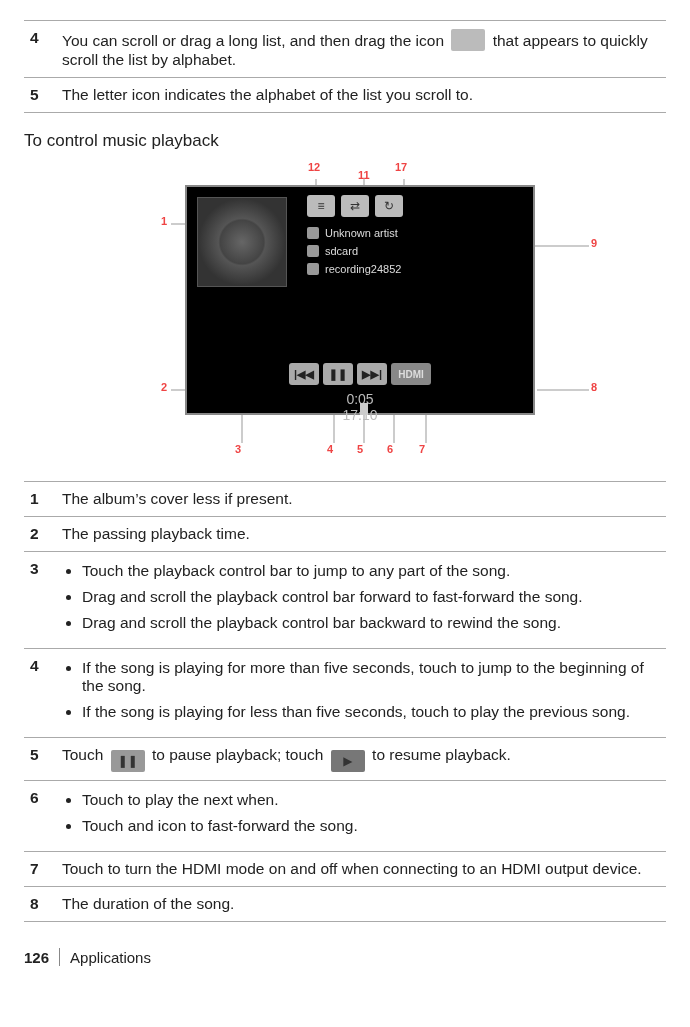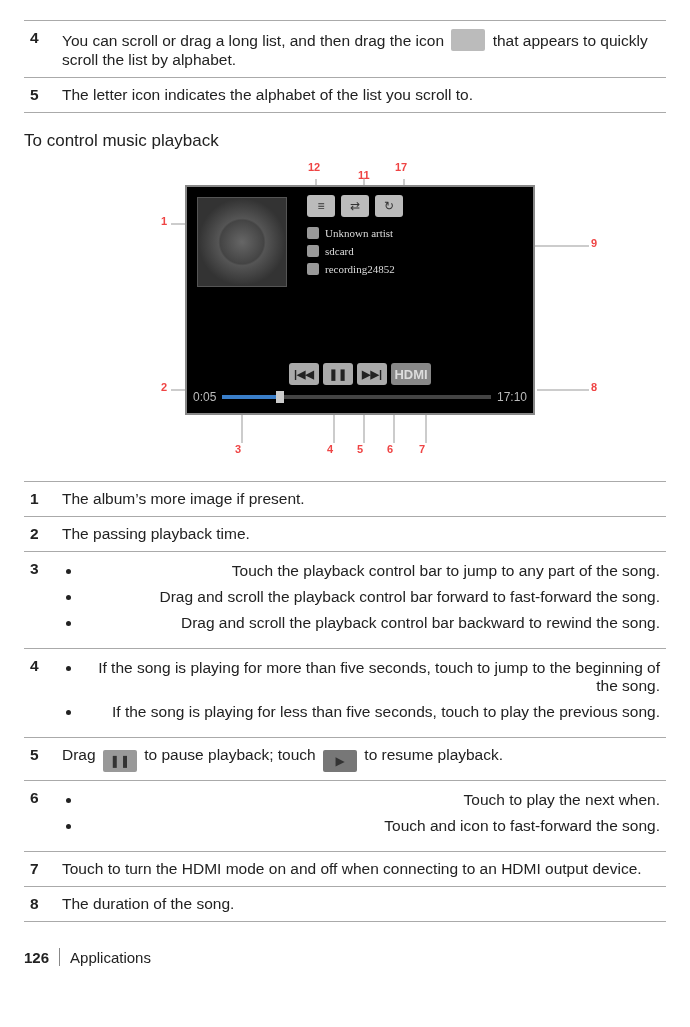--- a/index.html
+++ b/index.html
@@ -32,37 +32,37 @@
     width: 90px; height: 90px;
     background: radial-gradient(circle at 50% 50%, #666 0%, #444 35%, #555 38%, #333 70%);
     border: 1px solid #555;
   }
   .tbtns { position: absolute; left:120px; top: 8px; display:flex; gap:6px;}
   .tbtn {
     width: 28px; height: 22px; background: #bbb;
     border-radius: 3px; display:flex; align-items:center; justify-content:center;
     color:#333; font-size:12px;
   }
-  .mrow { position:absolute; left:120px; font-size:11px; color:#ddd; display:flex; align-items:center; gap:6px;font-family:Liberation Serif, serif;}
+  .mrow { position:absolute; left:120px; font-size:11px; color:#ddd; display:flex; align-items:center; gap:6px;}
   .mrow .ic { width:12px; height:12px; background:#999; border-radius:2px; display:inline-block;}
   .mrow.r1{top:40px;} .mrow.r2{top:58px;} .mrow.r3{top:76px;}
   .ctrls {
     position:absolute; left:0; right:0; bottom:26px; height:26px;
     display:flex; align-items:center; justify-content:center; gap:4px;
   }
   .cbtn{width:30px;height:22px;background:#aaa;border-radius:3px;
     display:flex;align-items:center;justify-content:center;color:#222;font-size:11px;font-weight:700;}
-  .cbtn.hdmi{width:40px;background:#888;color:#ddd;font-size:13px;}
-  .pbar{position:absolute;left:6px;right:6px;bottom:10px;height:12px;display:flex;align-items:center;color:#bbb;font-size:12px;}
+  .cbtn.hdmi{width:40px;background:#888;color:#ddd;font-size:10px;}
+  .pbar{position:absolute;left:6px;right:6px;bottom:10px;height:12px;display:flex;align-items:center;color:#bbb;font-size:14px;flex-direction:column;}
   .pbar .trk{flex:1;height:4px;background:#444;margin:0 6px;position:relative;}
   .pbar .trk .fill{position:absolute;left:0;top:0;bottom:0;width:20%;background:#3a7ec9;}
   .pbar .trk .knob{position:absolute;left:20%;top:-4px;width:8px;height:12px;background:#ccc;}
   .callout{position:absolute;font-weight:700;font-size:11px;color:#ef4444;}
   .cline{position:absolute;background:#ccc;}
-  ul.b{margin:0;padding-left:20px;} ul.b li{margin:2px 0 8px 0;text-align:right;}
+  ul.b{margin:0;padding-left:20px;} ul.b li{margin:2px 0 8px 0;}
   .iconbox{
     display:inline-flex;align-items:center;justify-content:center;
     width:34px;height:22px;background:#999;border-radius:2px;
     vertical-align:-5px;margin:0 3px;color:#333;font-size:12px;
   }
   .iconbox.scroll{background:#bbb;}
   .iconbox.dark{background:#777;}
   .footer{
     margin-top:26px; display:flex; align-items:center; gap:10px;
     font-size:15px;
@@ -158,21 +158,21 @@
       </div>
       <span>17:10</span>
     </div>
   </div>
 </div>
 
 <table class="steps">
   <tbody>
       <tr>
     <td class="num">1</td>
-    <td>The album’s more image if present.</td>
+    <td>The album’s cover less if present.</td>
   </tr>
   <tr>
     <td class="num">2</td>
     <td>The passing playback time.</td>
   </tr>
   <tr>
     <td class="num">3</td>
     <td>
       <ul class="b">
         <li>Touch the playback control bar to jump to any part of the song.</li>
@@ -186,21 +186,21 @@
     <td>
       <ul class="b">
         <li>If the song is playing for more than five seconds, touch to jump to the beginning of the song.</li>
         <li>If the song is playing for less than five seconds, touch to play the previous song.</li>
       </ul>
     </td>
   </tr>
   <tr>
     <td class="num">5</td>
     <td>
-      <span>Drag</span>
+      <span>Touch</span>
       <span class="iconbox">❚❚</span>
       <span>to pause playback; touch</span>
       <span class="iconbox dark">▶</span>
       <span>to resume playback.</span>
     </td>
   </tr>
   <tr>
     <td class="num">6</td>
     <td>
       <ul class="b">

